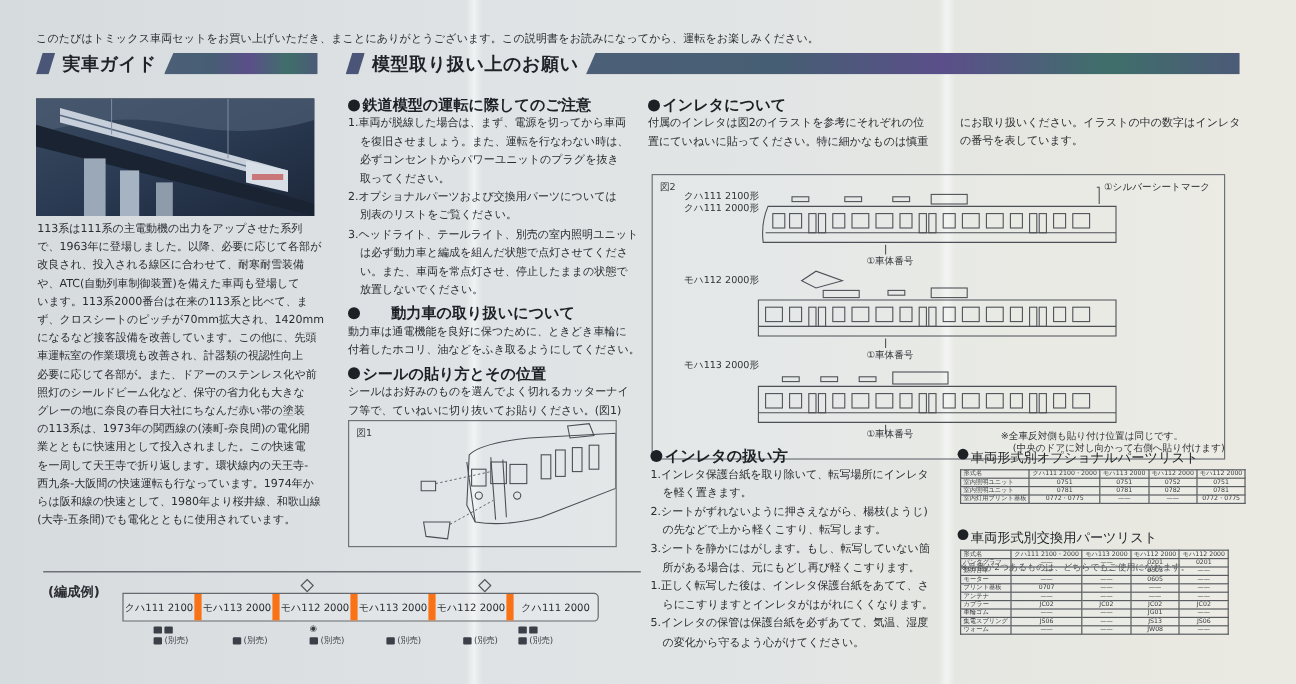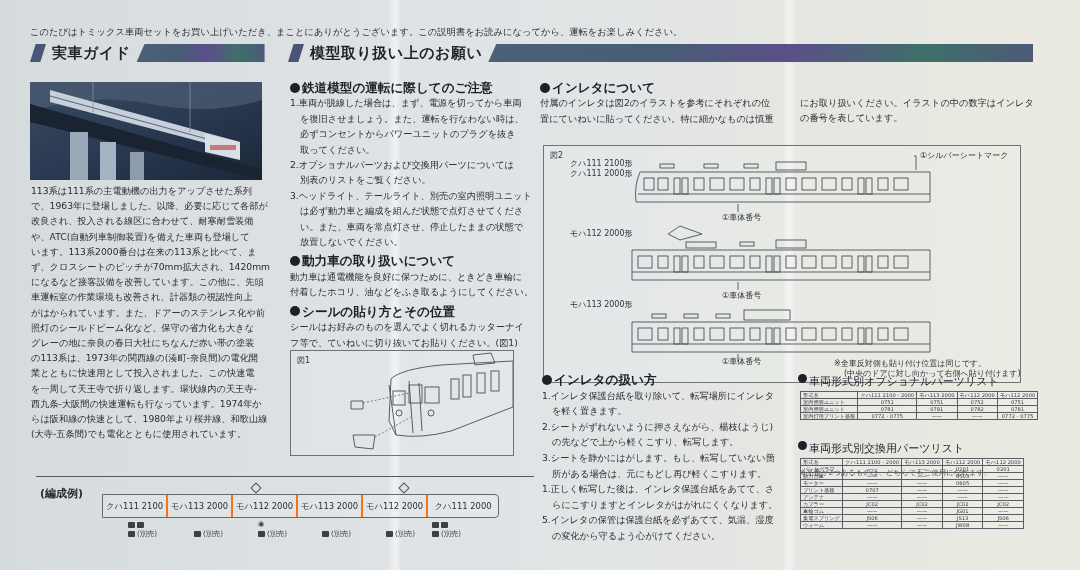--- a/index.html
+++ b/index.html
@@ -28,21 +28,21 @@
 
   .fig { position: absolute; border: 1px solid #6e7378; background: rgba(255,255,255,0.12); }
   .figlabel { position: absolute; font-size: 8px; color: #33363a; }
   .carlabel { position: absolute; font-size: 8px; color: #2f3236; white-space: nowrap; }
   .num { position: absolute; font-size: 8px; color: #2f3236; white-space: nowrap; }
 
   .formation { position: absolute; left: 36px; top: 476px; width: 510px; }
   .formation .rule { position: absolute; left: 0; top: 0; width: 498px; border-top: 1.5px solid #55595e; }
   .formation .flabel { position: absolute; left: 4px; top: 10px; font-size: 11px; font-weight: bold; color: #2a2c30; }
   .cars { position: absolute; left: 66px; top: 18px; display: flex; border: 1px solid #666a6f; border-radius: 0 4px 4px 0; background: rgba(255,255,255,0.15); }
-  .car { width: 65px; height: 22px; border-right: 2px solid #f97316; font-size: 8.4px; color: #2a2c30; display: flex; align-items: center; justify-content: center; white-space: nowrap; }
+  .car { width: 65px; height: 22px; border-right: 6px solid #f97316; font-size: 8.4px; color: #2a2c30; display: flex; align-items: center; justify-content: center; white-space: nowrap; }
   .car:last-child { border-right: none; }
   .diamond { position: absolute; top: 8px; width: 8px; height: 8px; border: 1px solid #555; transform: rotate(45deg); }
   .sym { position: absolute; font-size: 7.2px; color: #3a3d41; white-space: nowrap; }
   .sq { display: inline-block; width: 7px; height: 6px; background: #3a3f48; margin-right: 2px; vertical-align: middle; border-radius: 1px; }
 
   table.pl { position: absolute; border-collapse: collapse; font-size: 5.2px; color: #3a3c40; background: rgba(255,255,255,0.15); }
   table.pl td, table.pl th { border: 0.8px solid #5a5e62; padding: 0 2px; height: 6.6px; line-height: 6px; font-weight: normal; text-align: center; white-space: nowrap; }
   table.pl td:first-child, table.pl th:first-child { text-align: left; }
   .note { position: absolute; font-size: 7.4px; color: #33363a; white-space: nowrap; }
   .h3s { position: absolute; font-size: 11px; font-weight: normal; color: #1d2024; white-space: nowrap; display: flex; align-items: flex-start; }
@@ -93,21 +93,21 @@
 
 <div class="txt col-left">
   <p>113系は111系の主電動機の出力をアップさせた系列</p>
   <p>で、1963年に登場しました。以降、必要に応じて各部が</p>
   <p>改良され、投入される線区に合わせて、耐寒耐雪装備</p>
   <p>や、ATC(自動列車制御装置)を備えた車両も登場して</p>
   <p>います。113系2000番台は在来の113系と比べて、ま</p>
   <p>ず、クロスシートのピッチが70mm拡大され、1420mm</p>
   <p>になるなど接客設備を改善しています。この他に、先頭</p>
   <p>車運転室の作業環境も改善され、計器類の視認性向上</p>
-  <p>がはかられています。また、ドアーのステンレス化や前</p>
+  <p>必要に応じて各部が。また、ドアーのステンレス化や前</p>
   <p>照灯のシールドビーム化など、保守の省力化も大きな</p>
   <p>グレーの地に奈良の春日大社にちなんだ赤い帯の塗装</p>
   <p>の113系は、1973年の関西線の(湊町-奈良間)の電化開</p>
   <p>業とともに快速用として投入されました。この快速電</p>
   <p>を一周して天王寺で折り返します。環状線内の天王寺-</p>
   <p>西九条-大阪間の快速運転も行なっています。1974年か</p>
   <p>らは阪和線の快速として、1980年より桜井線、和歌山線</p>
   <p>(大寺-五条間)でも電化とともに使用されています。</p>
 </div>
 
@@ -119,21 +119,21 @@
   <p>1.車両が脱線した場合は、まず、電源を切ってから車両</p>
   <p class="ind">を復旧させましょう。また、運転を行なわない時は、</p>
   <p class="ind">必ずコンセントからパワーユニットのプラグを抜き</p>
   <p class="ind">取ってください。</p>
   <p>2.オプショナルパーツおよび交換用パーツについては</p>
   <p class="ind">別表のリストをご覧ください。</p>
   <p>3.ヘッドライト、テールライト、別売の室内照明ユニット</p>
   <p class="ind">は必ず動力車と編成を組んだ状態で点灯させてくださ</p>
   <p class="ind">い。また、車両を常点灯させ、停止したままの状態で</p>
   <p class="ind">放置しないでください。</p>
-  <div class="h3" style="margin-top:4px;">
+  <div class="h3" style="margin-top:4px;gap:24px;">
       <span class="dot"></span>
       <span>動力車の取り扱いについて</span>
     </div>
   <p>動力車は通電機能を良好に保つために、ときどき車輪に</p>
   <p>付着したホコリ、油などをふき取るようにしてください。</p>
   <div class="h3" style="margin-top:4px;">
       <span class="dot"></span>
       <span>シールの貼り方とその位置</span>
     </div>
   <p>シールはお好みのものを選んでよく切れるカッターナイ</p>

